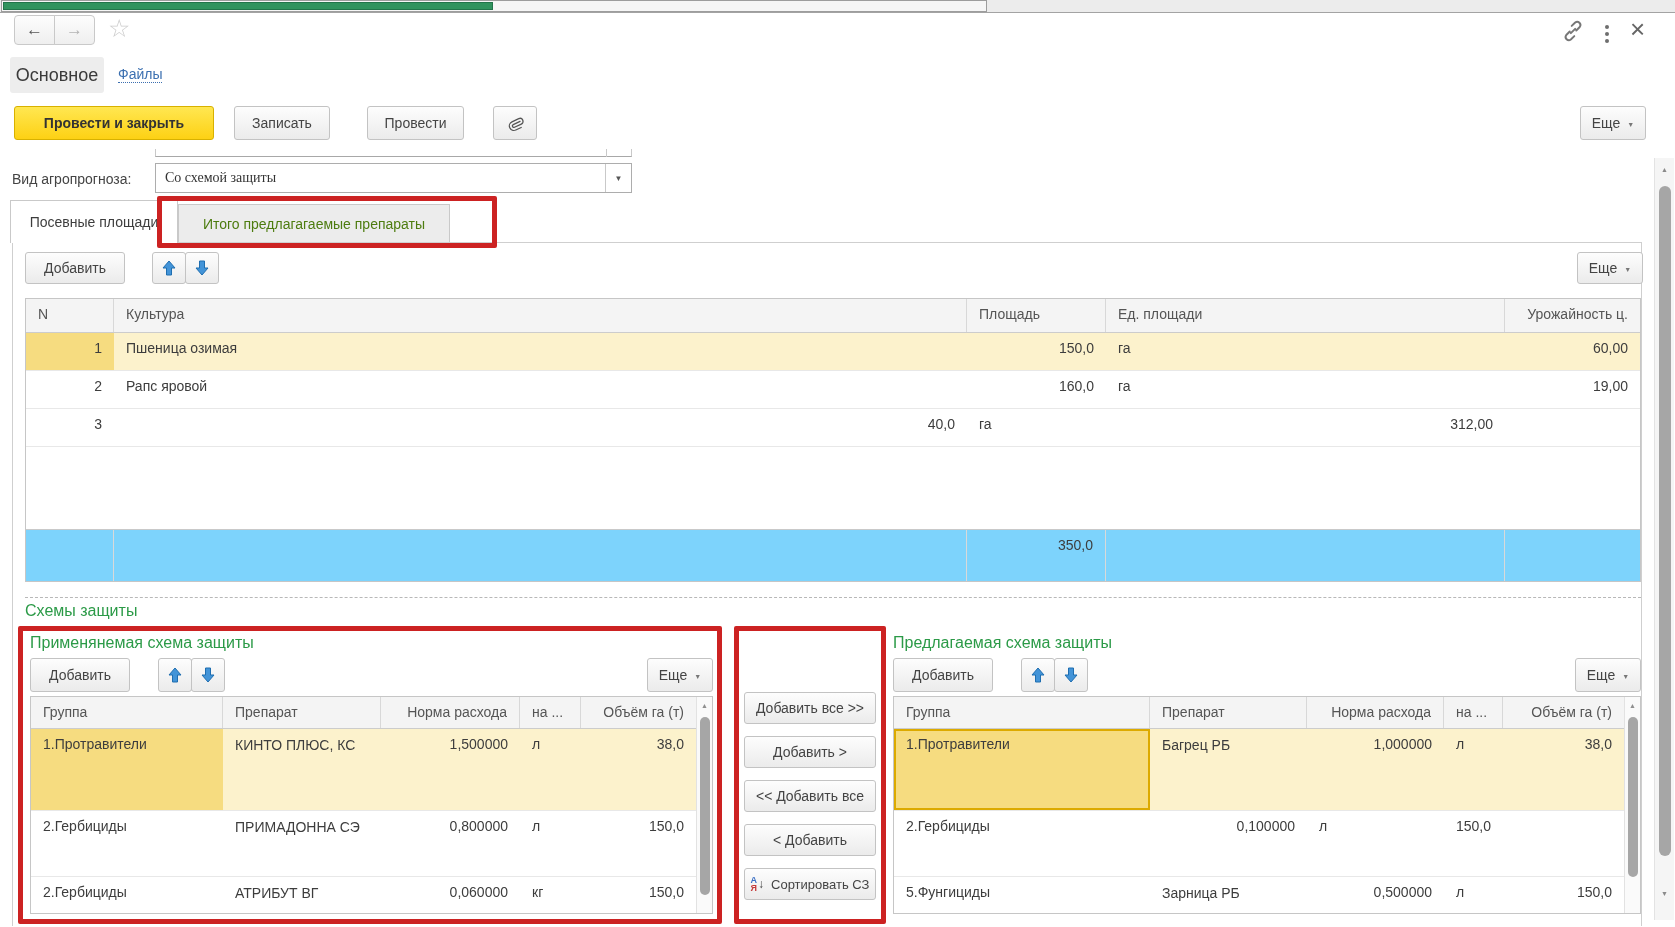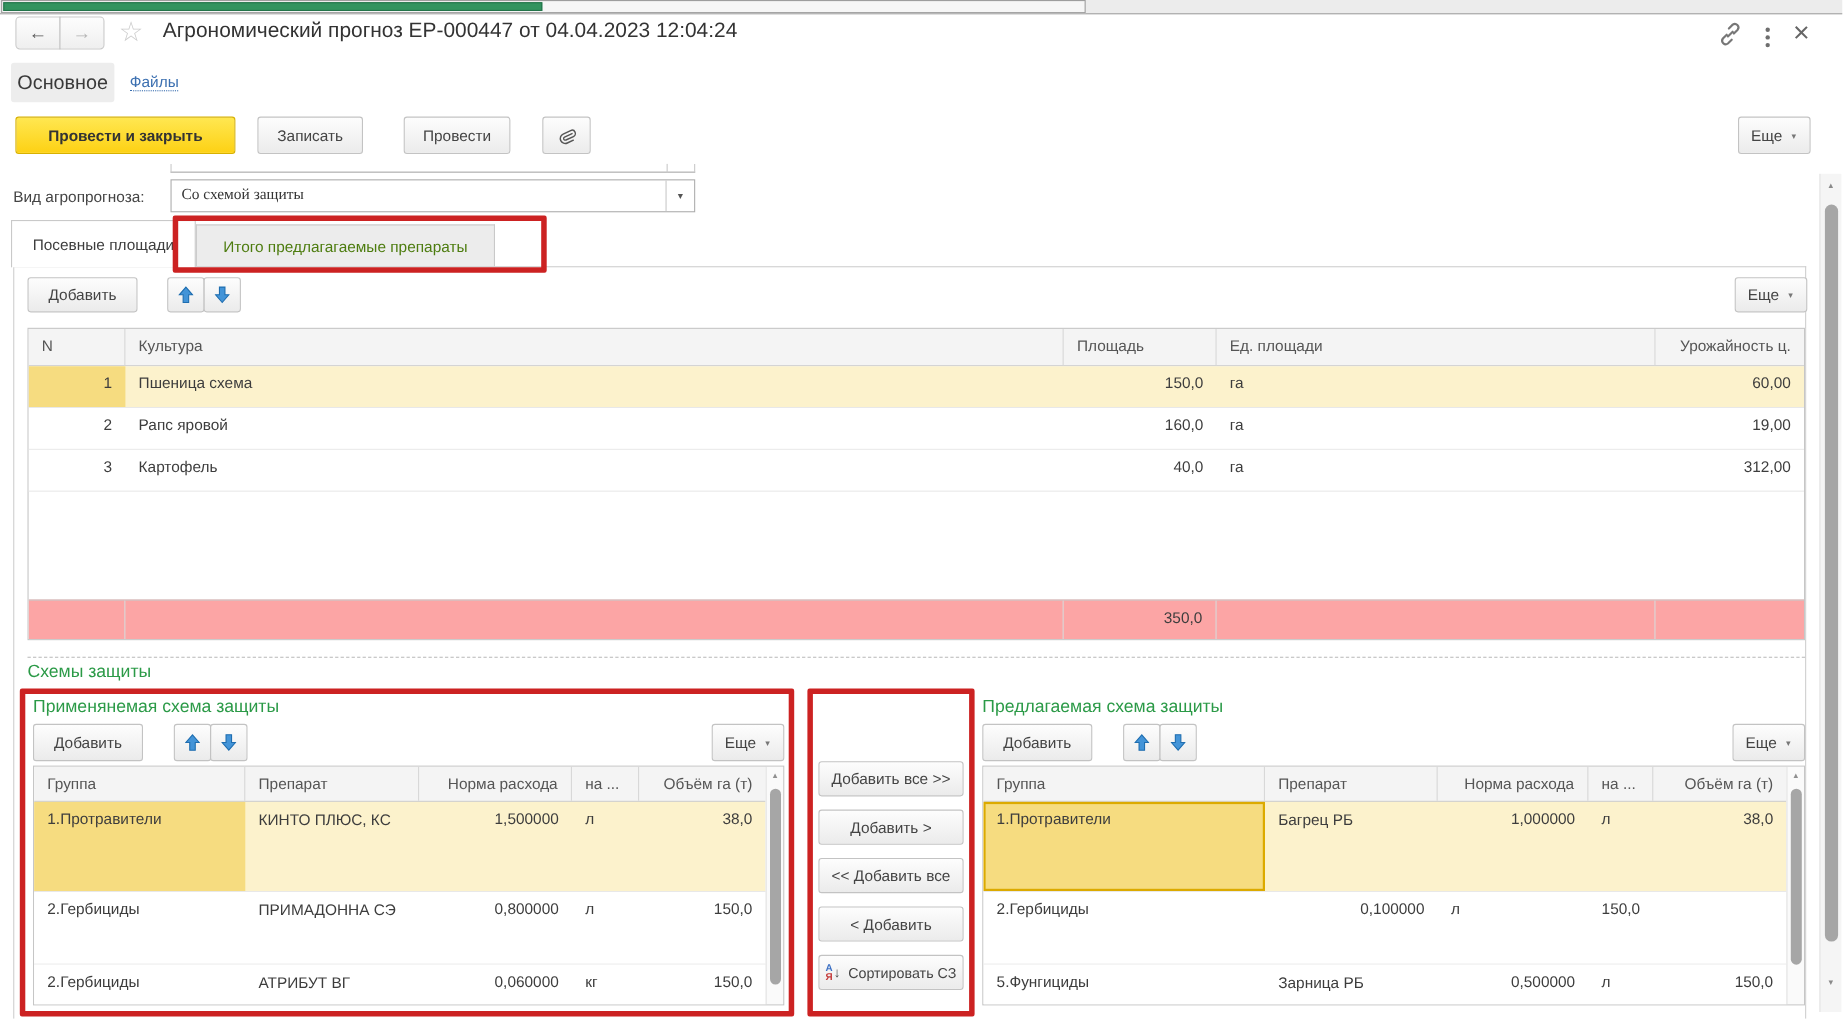--- a/index.html
+++ b/index.html
@@ -37,22 +37,22 @@
   .thead { background:#f4f4f4; border-bottom:1px solid #cccccc; color:#555; }
   .thead .c { border-right:1px solid #d8d8d8; }
   .thead .c:last-child { border-right:none; }
   .c { padding:7px 12px; font-size:14px; overflow:hidden; white-space:nowrap; }
   .c.wrap { white-space:normal; line-height:18px; }
   .num { text-align:right; }
   .trow { border-bottom:1px solid #e8e8e8; background:#fff; }
   .trow.sel { background:#fcf2cc; }
   .cell-dark { background:#f6dc80; }
   .cell-amber { background:#f6dc80; outline:2px solid #dcaa00; outline-offset:-2px; }
-  .totrow { position:absolute; left:0; right:0; bottom:0; height:36px;
-            background:#fca5a5; border-top:1px solid #c9c9c9; }
+  .totrow { position:absolute; left:0; right:0; bottom:0; height:52px;
+            background:#7dd3fc; border-top:1px solid #c9c9c9; }
   .totrow .c { border-right:1px solid #d9d9d9; height:100%; }
   .totrow .c:last-child { border-right:none; }
 
   
   .stbl-wrap { display:flex; height:100%; }
   .stbl-main { flex:1 1 auto; }
   .sb-col { width:16px; border-left:1px solid #e2e2e2; background:#fafafa;
             display:flex; flex-direction:column; align-items:center; }
   .sb-up { font-size:7px; color:#909090; padding-top:5px; }
   .sb-thumb { width:10px; background:#a6a6a6; border-radius:5px; margin-top:8px; }
@@ -91,21 +91,20 @@
 <div class="abs" style="left:0;top:13px;width:1675px;height:42px;">
   <div class="abs" style="left:14px;top:2px;display:flex;">
     <div class="nav-btn" style="border-radius:4px 0 0 4px;color:#555;">
         <span>←</span>
       </div>
     <div class="nav-btn" style="border-radius:0 4px 4px 0;margin-left:-1px;color:#b3b3b3;">
         <span>→</span>
       </div>
   </div>
   <div class="abs" style="left:108px;top:1px;font-size:25px;color:#cdcdcd;">☆</div>
-  <div class="abs" style="left:148px;top:5px;font-size:19px;color:#333;">Агрономический прогноз ЕР-000447 от 04.04.2023 12:04:24</div>
 
   <svg class="abs" style="left:1560px;top:5px;cursor:pointer;" width="26" height="26" viewBox="0 0 24 24">
     <path d="M10 14 L14 10 M9 12.5 l-3.2 3.2 a3 3 0 0 0 4.2 4.2 l3.2-3.2 M15 11.5 l3.2-3.2 a3 3 0 0 0 -4.2-4.2 l-3.2 3.2" fill="none" stroke="#777" stroke-width="1.8" stroke-linecap="round"></path>
   </svg>
   <div class="abs kebab" style="left:1601px;top:8px;">
     <span></span>
       <span></span>
       <span></span>
   </div>
   <div class="abs" style="left:1630px;top:1px;font-size:26px;color:#666;cursor:pointer;">×</div>
@@ -182,35 +181,34 @@
   <div class="grid-main thead" style="height:34px;">
     <div class="c">N</div>
     <div class="c">Культура</div>
     <div class="c">Площадь</div>
     <div class="c">Ед. площади</div>
     <div class="c num">Урожайность ц.</div>
   </div>
 
   <div class="grid-main trow sel" style="height:38px;">
     <div class="c num cell-dark">1</div>
-    <div class="c">Пшеница схема</div>
+    <div class="c">Пшеница озимая</div>
     <div class="c num">150,0</div>
     <div class="c">га</div>
     <div class="c num">60,00</div>
   </div>
   <div class="grid-main trow" style="height:38px;">
     <div class="c num">2</div>
     <div class="c">Рапс яровой</div>
     <div class="c num">160,0</div>
     <div class="c">га</div>
     <div class="c num">19,00</div>
   </div>
   <div class="grid-main trow" style="height:38px;">
     <div class="c num">3</div>
-    <div class="c">Картофель</div>
     <div class="c num">40,0</div>
     <div class="c">га</div>
     <div class="c num">312,00</div>
   </div>
 
   <div class="grid-main totrow">
     <div class="c"></div>
     <div class="c"></div>
     <div class="c num">350,0</div>
     <div class="c"></div>

